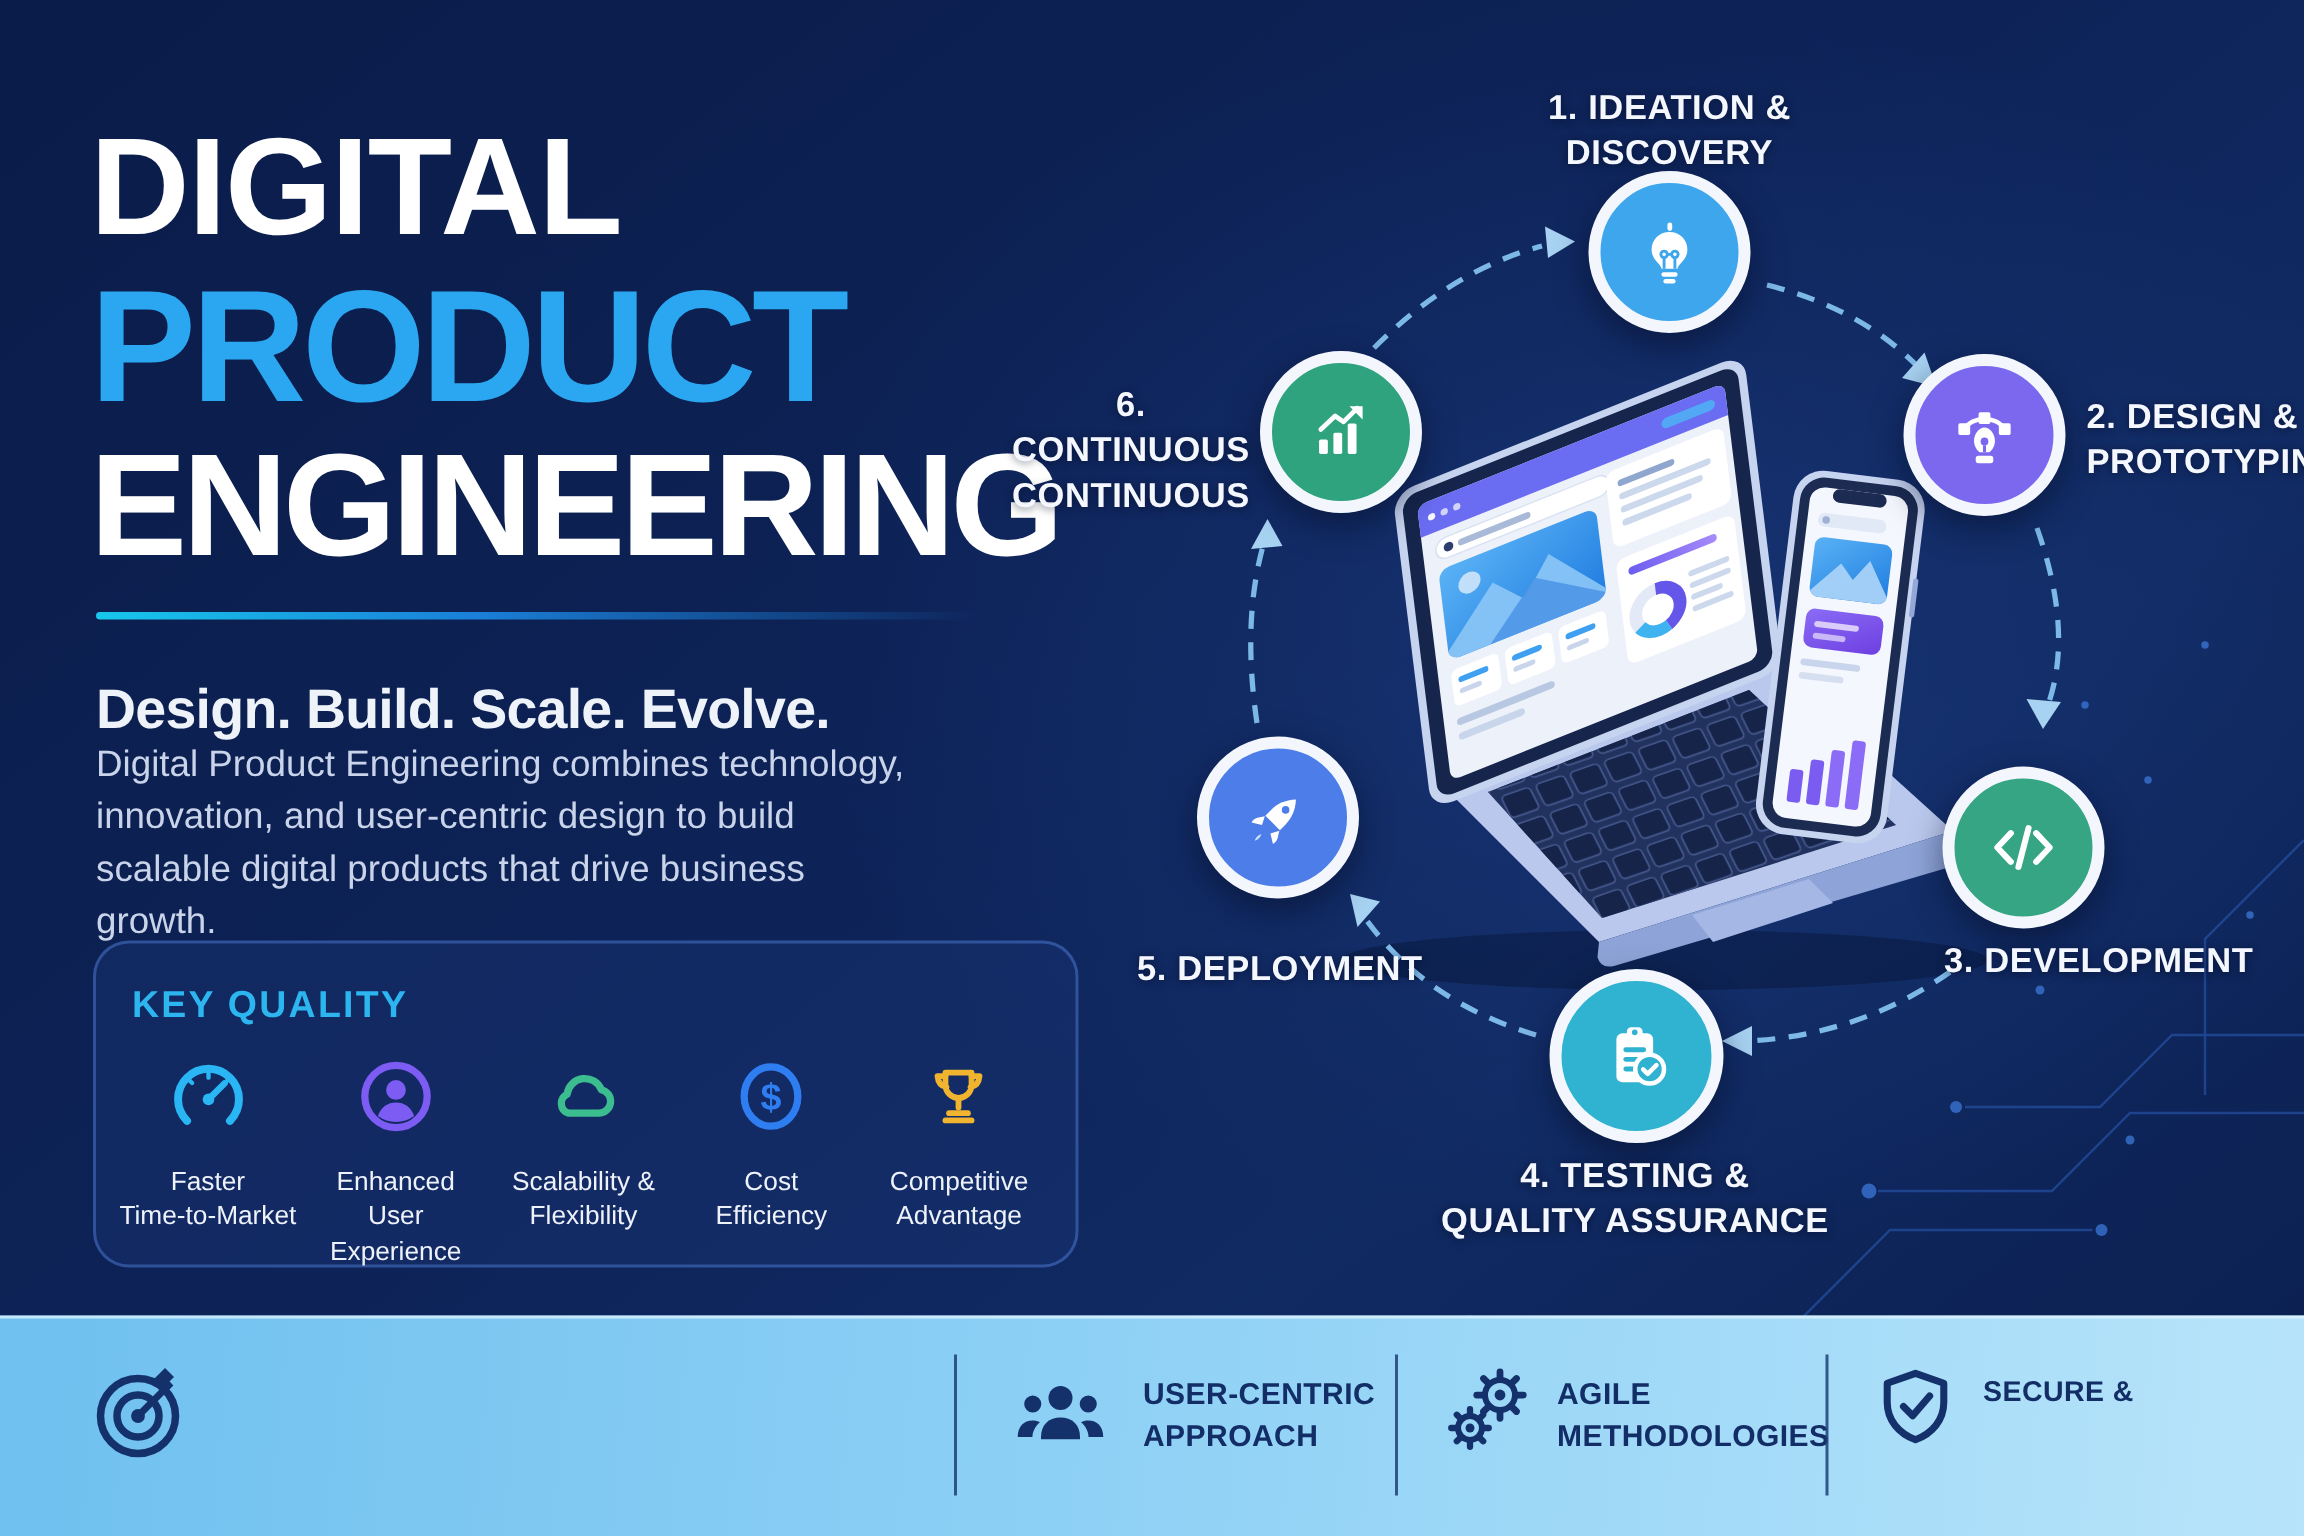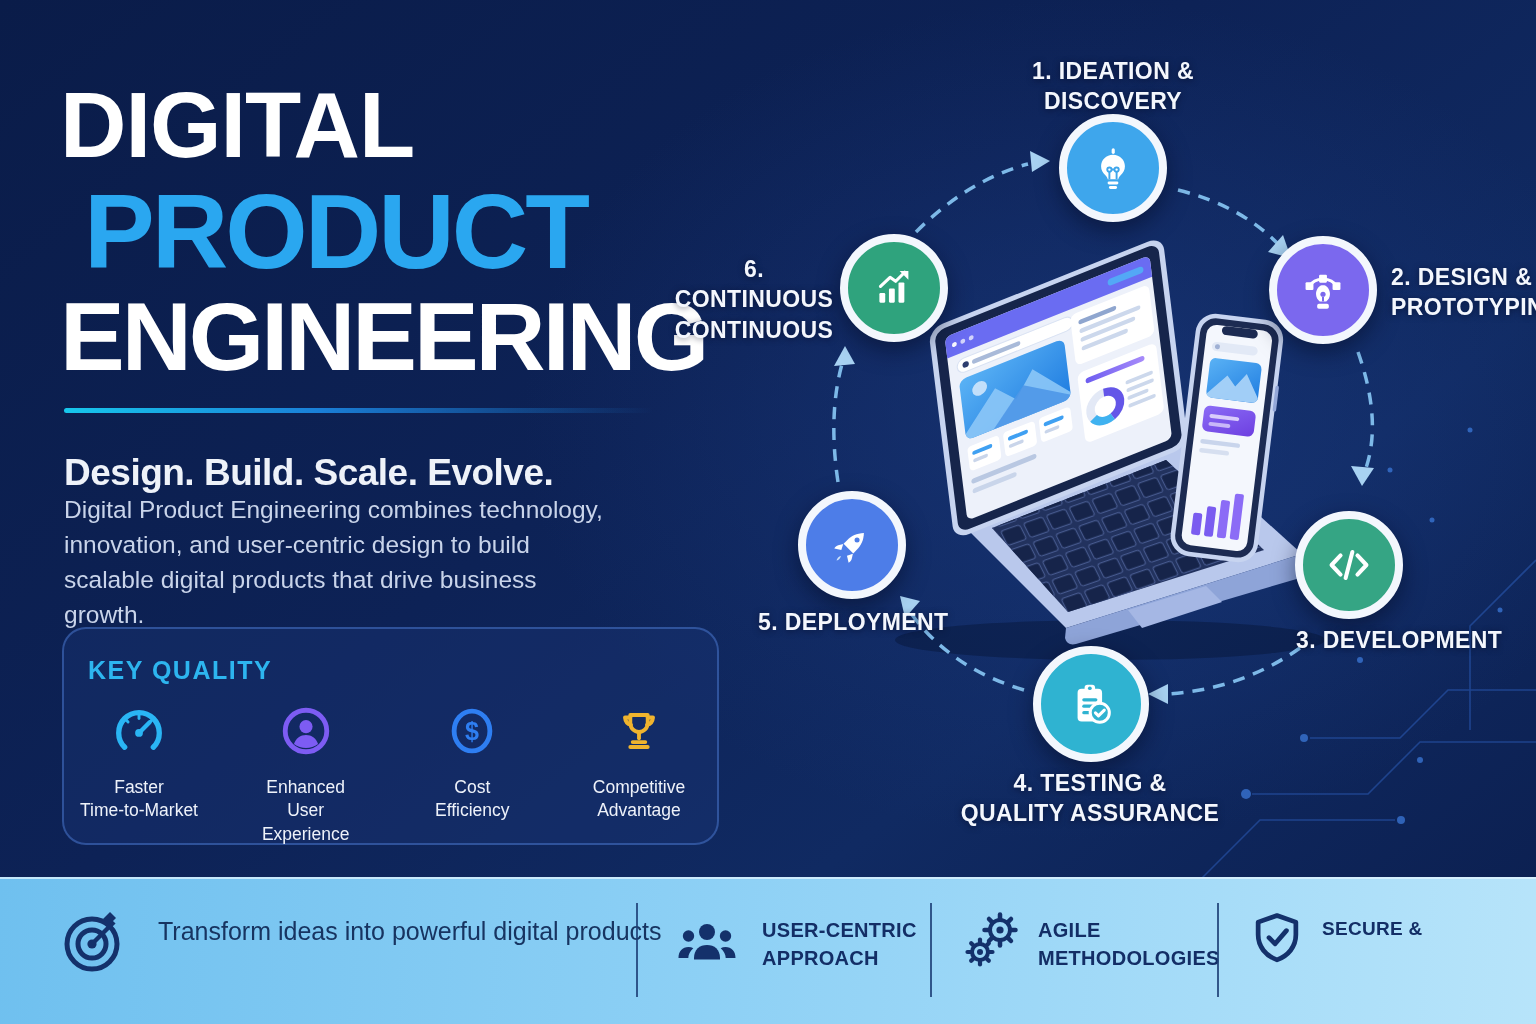--- a/index.html
+++ b/index.html
@@ -81,21 +81,21 @@
         <circle cx="1360" cy="660" r="3"></circle>
       <circle cx="1500" cy="610" r="2.5"></circle>
         <circle cx="1420" cy="760" r="3"></circle>
       <circle cx="980" cy="880" r="3"></circle>
         <circle cx="905" cy="992" r="3"></circle>
     </g>
   </svg>
 
   <h1 class="abs title" style="margin:0;">
     <span class="t1">DIGITAL</span>
-    <span class="t2" style="color: rgb(42, 167, 240); margin-left: 24px;">PRODUCT</span>
+    <span class="t2" style="color: rgb(42, 167, 240);">PRODUCT</span>
     <span class="t3">ENGINEERING</span>
   </h1>
 
   <div class="abs divider"></div>
 
   <div class="abs tagline">Design. Build. Scale. Evolve.</div>
   <div class="abs desc">Digital Product Engineering combines technology, innovation, and user-centric design to build scalable digital products that drive business growth.</div>
 
   <div class="abs bbox"></div>
   <div class="abs bhead" style="color: rgb(45, 181, 239);">KEY QUALITY</div>
@@ -128,20 +128,31 @@
           <circle cx="30" cy="25.5" r="6.8" fill="currentColor"></circle>
           <path d="M17.5 43.5c2.2-6.2 6.8-9.3 12.5-9.3s10.3 3.1 12.5 9.3a21.4 21.4 0 0 1-25 0z" fill="currentColor"></path>
         </svg>
       </span>
       <div class="blabel">
         <span>Enhanced</span>
         <span>User Experience</span>
       </div>
     </div>
 
+    <div class="benefit">
+      <span class="bicon" style="color: rgb(60, 189, 144);">
+        <svg width="58" height="58" viewBox="0 0 60 60">
+          <path d="M19.5 41.5h20.8a8.2 8.2 0 0 0 2-16.2 12.3 12.3 0 0 0-23.6 3.1 7.1 7.1 0 0 0 .8 13.1z" fill="none" stroke="currentColor" stroke-width="5" stroke-linejoin="round"></path>
+        </svg>
+      </span>
+      <div class="blabel">
+        <span>Scalability &amp;</span>
+        <span>Flexibility</span>
+      </div>
+    </div>
 
     <div class="benefit">
       <span class="bicon" style="color: rgb(46, 126, 242);">
         <svg width="58" height="58" viewBox="0 0 60 60">
           <ellipse cx="30" cy="30" rx="18.5" ry="20.5" fill="none" stroke="currentColor" stroke-width="5"></ellipse>
           <text x="30" y="39" text-anchor="middle" font-size="26" font-weight="bold" fill="currentColor" font-family="'Liberation Sans',sans-serif">$</text>
         </svg>
       </span>
       <div class="blabel">
         <span>Cost</span>
@@ -358,21 +369,21 @@
 
   <div class="abs step-circle" style="left: 798px; top: 491px; background-color: rgb(77, 125, 232); color: rgb(77, 125, 232);">
     <svg width="54" height="54" viewBox="0 0 48 48">
       <path d="M34.6 13.4c-6.4.2-11.3 2.7-14.7 6.1l-3.4 3.4 8.6 8.6 3.4-3.4c3.4-3.4 5.9-8.3 6.1-14.7z" fill="#fff"></path>
       <circle cx="28.5" cy="19.5" r="3" fill="currentColor" stroke="#fff" stroke-width="1.5"></circle>
       <path d="M16.2 23.2l-4.4 1c-1.5.4-2.8 1.4-3.5 2.8l6.2 1.5z" fill="#fff"></path>
       <path d="M24.8 31.8l-1 4.4c-.4 1.5-1.4 2.8-2.8 3.5l-1.5-6.2z" fill="#fff"></path>
       <path d="M14.2 33.8c-1.9.5-3.5 2-4 4 2-.5 3.5-2 4-4z" fill="#cfe4fa"></path>
     </svg>
   </div>
-  <div class="abs step-label" style="left:758px;top:607px;">
+  <div class="abs step-label" style="left:758px;top:630px;">
     <span>5. DEPLOYMENT</span>
     <span></span>
   </div>
 
   <div class="abs step-circle" style="left: 840px; top: 234px; background-color: rgb(47, 163, 125); color: rgb(47, 163, 125);">
     <svg width="54" height="54" viewBox="0 0 48 48">
       <rect x="11" y="28.5" width="5.2" height="8.5" rx="1" fill="#fff"></rect>
       <rect x="19.5" y="24.5" width="5.2" height="12.5" rx="1" fill="#fff"></rect>
       <rect x="28" y="19" width="5.2" height="18" rx="1" fill="#fff"></rect>
       <path d="M12 22.5 20.5 14.5 25.5 18 33.5 10" fill="none" stroke="#fff" stroke-width="2.8" stroke-linecap="round" stroke-linejoin="round"></path>
@@ -387,21 +398,20 @@
   <div class="abs footer"></div>
 
   <svg class="abs" style="left:58px;top:902px;" width="74" height="78" viewBox="0 0 74 78">
     <circle cx="34" cy="42" r="25" fill="none" stroke="#14316b" stroke-width="5"></circle>
     <circle cx="34" cy="42" r="14" fill="none" stroke="#14316b" stroke-width="5"></circle>
     <circle cx="34" cy="42" r="4.6" fill="#14316b"></circle>
     <line x1="34" y1="42" x2="56" y2="20" stroke="#14316b" stroke-width="4.5"></line>
     <path d="M52 10l6 6-7 7-6-6z" fill="#14316b"></path>
   </svg>
   <div class="abs fmsg">
-    <span>Transform ideas into powerful digital products</span>
   </div>
 
   <div class="abs fdiv" style="left:636px;"></div>
 
   <svg class="abs" style="left:672px;top:910px;" width="70" height="70" viewBox="0 0 70 70">
     <g fill="#14316b">
       <circle cx="35" cy="22" r="8"></circle>
       <path d="M22 48c0-8.5 5.6-13 13-13s13 4.5 13 13v1.5H22z"></path>
       <circle cx="16.5" cy="26" r="5.7"></circle>
       <path d="M6.5 48c0-7 4-11 10-11 1.8 0 3.4.4 4.8 1.2-3.2 2.7-5 6.4-5 9.8z"></path>

